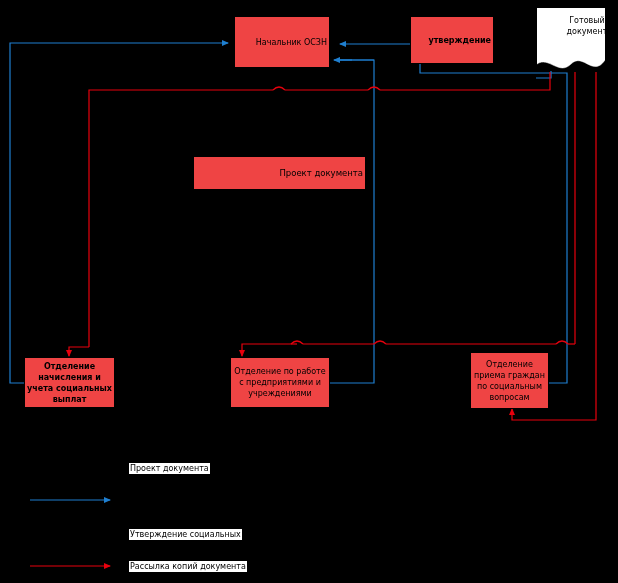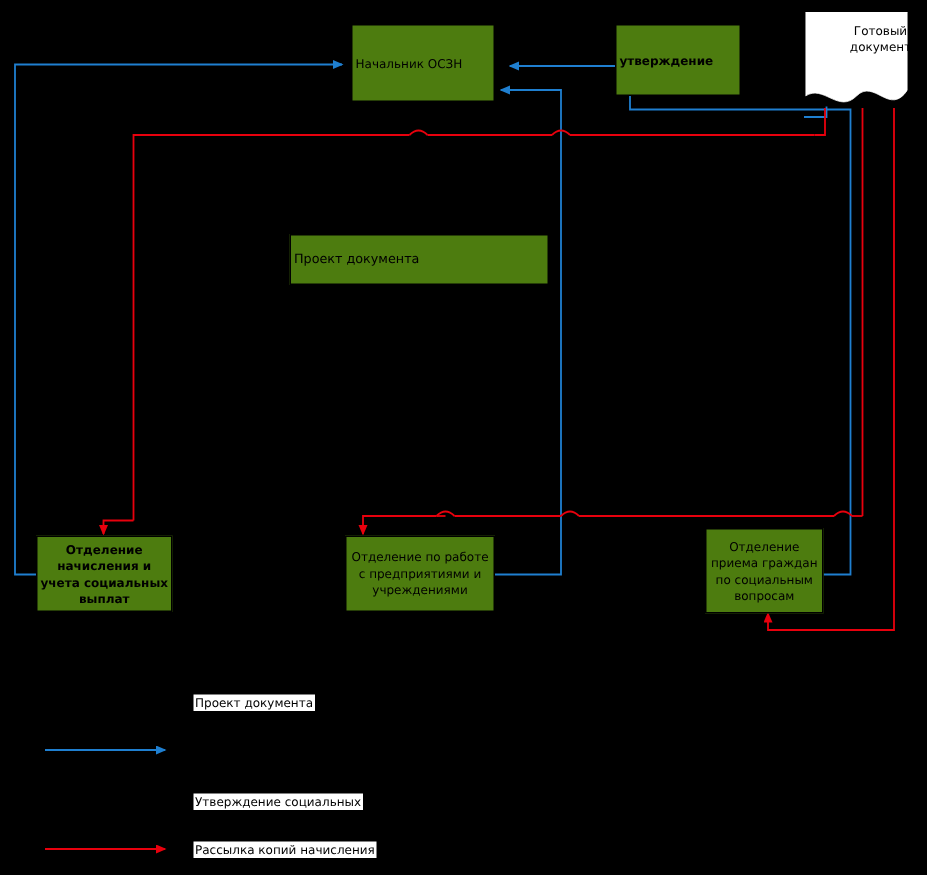--- a/index.html
+++ b/index.html
@@ -1,22 +1,22 @@
 <!DOCTYPE html>
 <html><head>
 <meta charset="utf-8">
 <style>
   html,body{margin:0;padding:0;background:#000;}
   body{width:618px;height:583px;overflow:hidden;
        font-family:"DejaVu Sans","Liberation Sans",sans-serif;}
   #stage{position:relative;width:618px;height:583px;background:#000;}
   svg#wires{position:absolute;left:0;top:0;width:618px;height:583px;}
-  .node{position:absolute;background:#4d7c0f;border:1px solid #000;
+  .node{position:absolute;background:#ef4444;border:1px solid #000;
         box-sizing:border-box;display:flex;align-items:center;
-        justify-content:flex-start;text-align:center;color:#000;
+        justify-content:flex-end;text-align:center;color:#000;
         font-size:8px;line-height:11px;padding:2px;}
   .node.plain{font-size:8.5px;}
   .doc-node{position:absolute;display:flex;align-items:flex-start;
         justify-content:center;text-align:center;color:#000;
         font-size:8px;line-height:11px;box-sizing:border-box;
         padding-top:7px;padding-left:32px;}
   .legend-label{position:absolute;background:#fff;color:#000;
         font-size:8px;line-height:11px;padding:0 1px;white-space:nowrap;}
 </style>
 </head>
@@ -105,15 +105,15 @@
   <div class="node" style="left:230px;top:357px;width:100px;height:51px;">
     <span>Отделение по работе с предприятиями и учреждениями</span>
   </div>
 
   <div class="node" style="left:470px;top:352px;width:79px;height:57px;">
     <span>Отделение приема граждан по социальным вопросам</span>
   </div>
 
   <div class="legend-label" style="left:129px;top:463px;">Проект документа</div>
   <div class="legend-label" style="left:129px;top:529px;">Утверждение социальных</div>
-  <div class="legend-label" style="left:129px;top:561px;">Рассылка копий начисления</div>
+  <div class="legend-label" style="left:129px;top:561px;">Рассылка копий документа</div>
 
 </div>
 
 </body></html>

